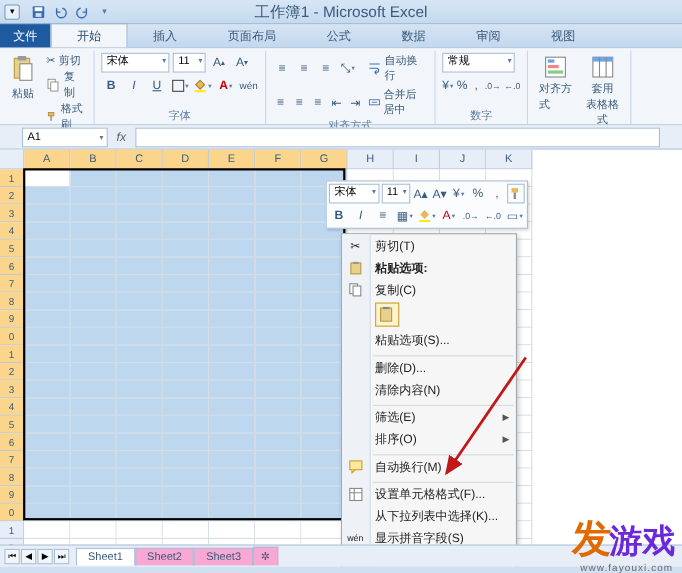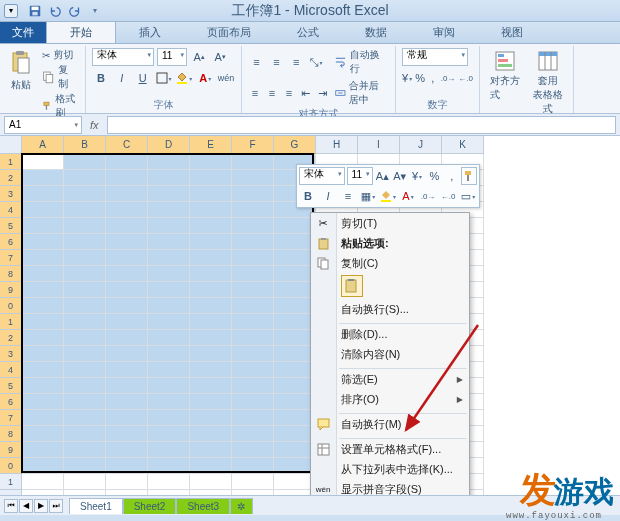--- a/index.html
+++ b/index.html
@@ -124,21 +124,21 @@
   }
   .tool-btn.dd::after {
     content: "▾"; font-size: 6px; margin-left: 1px; color: #5a7aa0;
   }
   .namebox-row {
     height: 22px;
     background: #e7eef7;
     border-bottom: 1px solid #b0c4db;
     display: flex;
     align-items: center;
-    padding: 2px 4px;
+    padding: 2px 20px;
     gap: 4px;
   }
   .namebox {
     width: 78px; height: 18px;
     border: 1px solid #a9bfd6;
     background: #fff;
     font-size: 10px;
     padding: 0 4px;
     display: flex; align-items: center;
     position: relative;
@@ -215,21 +215,21 @@
     border: 1px solid #a9bfd6;
     background: #f2f6fb;
     font-size: 8px;
     display: flex; align-items: center; justify-content: center;
   }
   .stab {
     padding: 2px 10px;
     font-size: 10px;
     border: 1px solid #a9bfd6;
     border-bottom: none;
-    background: #84cc16;
+    background: #f9a8d4;
     color: #3b5b7c;
   }
   .stab.active { background: #fff; }
   .statusbar {
     position: absolute;
     bottom: 0; left: 0; right: 0;
     height: 6px;
     background: #cfe0f2;
   }
   
@@ -290,25 +290,25 @@
     pointer-events: none;
   }
   
   .watermark {
     position: absolute;
     right: 6px; bottom: 6px;
     display: flex; align-items: baseline;
     font-weight: bold;
   }
   .wm1 { color: #e06a00; font-size: 36px; }
-  .wm2 { color: #0369a1; font-size: 30px; margin-left: -2px; }
+  .wm2 { color: #6d28d9; font-size: 30px; margin-left: -2px; }
   .wm-sub {
     position: absolute;
-    right: 18px; bottom: 0px;
-    font-size: 9px; color: #666; letter-spacing: 1px; font-family: Liberation Mono, monospace;
+    right: 8px; bottom: 0px;
+    font-size: 9px; color: #666; letter-spacing: 1px;
   }
   .icon-svg { width: 14px; height: 14px; }
 </style>
 </head>
 <body>
 
 <div class="titlebar">
   <div class="window-controls">
     <div class="win-btn">▾</div>
   </div>
@@ -900,21 +900,21 @@
   </div>
   <div class="cm-item" style="height:26px;">
     <span style="margin-left:0;width:22px;height:22px;border:1px solid #c8a030;background:#fdf3d0;display:flex;align-items:center;justify-content:center;">
       <svg width="14" height="16" viewBox="0 0 14 16">
           <rect x="1" y="2" width="10" height="12" fill="#e8d28b" stroke="#b79a3d"></rect>
           <rect x="3" y="1" width="6" height="2" fill="#888"></rect>
         </svg>
     </span>
   </div>
   <div class="cm-item">
-    <span>自动换行(S)...</span>
+    <span>粘贴选项(S)...</span>
   </div>
   <div class="cm-item sep"></div>
   <div class="cm-item">
     <span>删除(D)...</span>
   </div>
   <div class="cm-item">
     <span>清除内容(N)</span>
   </div>
   <div class="cm-item sep"></div>
   <div class="cm-item">

